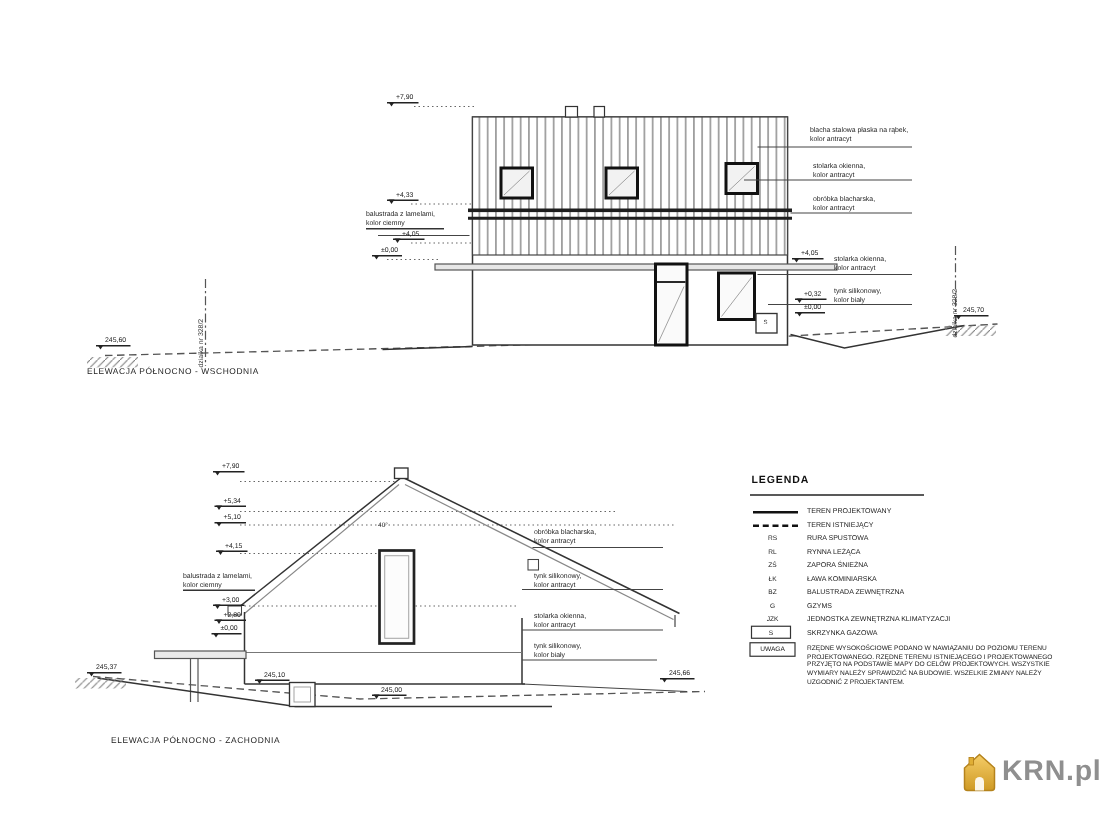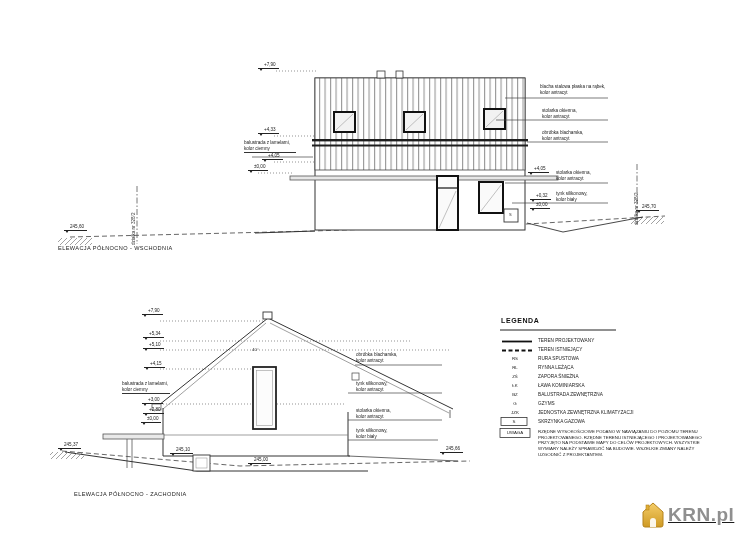--- a/index.html
+++ b/index.html
@@ -14,21 +14,21 @@
         border-left:2.5px solid transparent;border-right:2.5px solid transparent;border-top:3.5px solid #222;}
   .rot{position:absolute;font-size:4.6px;white-space:nowrap;color:#333;
        transform:rotate(-90deg);transform-origin:left bottom;}
   .cap{position:absolute;font-size:5.6px;letter-spacing:.4px;color:#222;}
   .pitch{position:absolute;font-size:4.4px;color:#333;}
   .sboxt{position:absolute;font-size:4px;color:#333;}
   .leg-title{position:absolute;font-size:7px;font-weight:bold;letter-spacing:.6px;color:#111;}
   .leg-sym{position:absolute;font-size:4.4px;width:26px;text-align:center;color:#222;}
   .leg-label{position:absolute;font-size:4.7px;white-space:nowrap;color:#222;}
   .leg-note{position:absolute;font-size:4.4px;line-height:1.3;width:170px;color:#222;}
-  .logo{position:absolute;left:641px;top:501px;display:flex;align-items:center;gap:3px;text-decoration:underline;}
+  .logo{position:absolute;left:641px;top:501px;display:flex;align-items:center;gap:3px;}
   .logo-text{font-size:19px;font-weight:bold;color:#8f8f8f;letter-spacing:.5px;}
 </style>
 </head>
 <body>
 
 <div class="sheet">
 
   <svg class="art" width="740" height="547" viewBox="0 0 740 547">
     <defs>
       <pattern id="vstripe" width="5.5" height="8" patternUnits="userSpaceOnUse">

